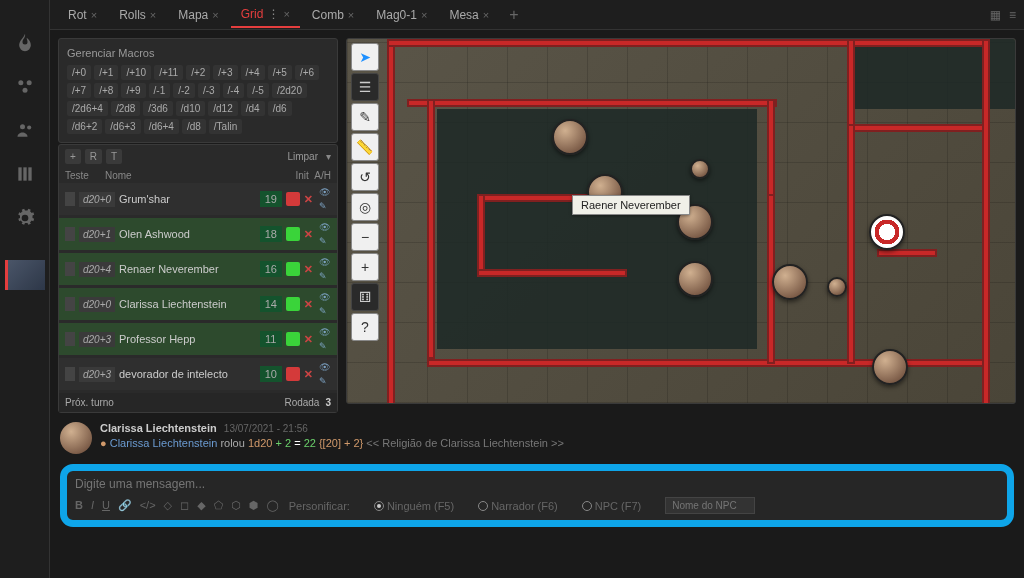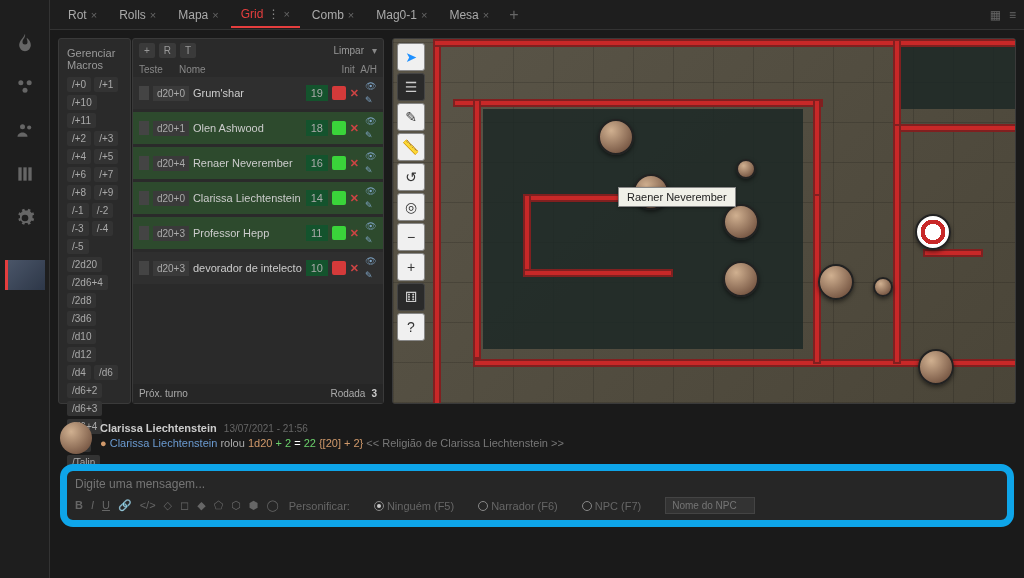--- a/index.html
+++ b/index.html
@@ -9,39 +9,39 @@
 .left-rail .rail-icon svg { width: 20px; height: 20px; fill: currentColor; }
 .left-rail .active-thumb { width: 40px; height: 30px; background: linear-gradient(135deg,#4a5568,#2d3748); border-left: 3px solid #e53e3e; margin-top: 10px; }
 .main-col { flex: 1; display: flex; flex-direction: column; }
 .tabs { height: 30px; background: #1e1e1e; border-bottom: 1px solid #333; display: flex; align-items: center; padding: 0 8px; gap: 2px; }
 .tab { padding: 5px 10px; color: #aaa; cursor: pointer; display: flex; align-items: center; gap: 4px; font-size: 12px; }
 .tab.active { color: #e53e3e; border-bottom: 2px solid #e53e3e; }
 .tab .close { color: #666; font-size: 11px; }
 .tab-add { padding: 4px 8px; color: #666; cursor: pointer; font-size: 16px; }
 .tabs-right { margin-left: auto; display: flex; gap: 8px; color: #666; }
 .content-row { display: flex; height: 382px; padding: 8px; gap: 8px; }
-.side-panels { width: 326px; display: flex; flex-direction: row; gap: 1px; }
+.side-panels { width: 280px; display: flex; flex-direction: column; gap: 1px; }
 .panel { background: #2a2a2a; border: 1px solid #3a3a3a; border-radius: 3px; }
 .macros-panel { padding: 8px; }
 .macros-title { font-size: 11px; color: #999; margin-bottom: 6px; }
 .macros-grid { display: flex; flex-wrap: wrap; gap: 3px; }
 .macro-chip { padding: 2px 5px; background: #333; color: #aaa; font-size: 10px; border-radius: 2px; cursor: pointer; }
 .init-panel { flex: 1; display: flex; flex-direction: column; }
 .init-header { display: flex; align-items: center; padding: 4px 6px; gap: 4px; font-size: 10px; }
 .init-header .hbtn { background: #3a3a3a; padding: 2px 5px; border-radius: 2px; cursor: pointer; color: #999; }
 .init-header .clear { margin-left: auto; cursor: pointer; color: #999; }
 .init-cols { display: flex; padding: 2px 6px; font-size: 10px; color: #888; }
 .init-cols .c1 { width: 40px; }
 .init-cols .c2 { flex: 1; }
 .init-cols .c3 { width: 60px; text-align: right; }
 .init-list { flex: 1; overflow: hidden; }
 .init-row { display: flex; align-items: center; padding: 4px 6px; gap: 4px; font-size: 11px; background: #2f2f2f; margin-bottom: 3px; }
 .init-row.player { background: #2d4a2d; }
 .init-row .handle { width: 10px; height: 14px; background: #444; }
-.init-row .test { width: 36px; background: #3a3a3a; padding: 2px 3px; font-size: 10px; text-align: center; }
+.init-row .test { width: 36px; background: #3a3a3a; padding: 2px 3px; font-size: 10px; text-align: center; font-style: italic; }
 .init-row .name { flex: 1; color: #ccc; font-size: 11px; white-space: nowrap; overflow: hidden; }
 .init-row .init-val { width: 22px; background: #14532d; text-align: center; padding: 2px; font-size: 11px; }
 .init-row .swatch { width: 14px; height: 14px; border-radius: 2px; }
 .init-row .del { color: #c44; font-weight: bold; cursor: pointer; }
 .col-icons { width: 12px; display: flex; flex-direction: column; gap: 4px; margin-left: 2px;}
 .col-icons span { font-size: 9px; color: #7da3c4; }
 .init-footer { display: flex; padding: 4px 6px; font-size: 10px; background: #262626; }
 .init-footer .round-label { margin-left: auto; }
 .init-footer .round-num { margin-left: 6px; font-weight: bold; color: #ccc; }
 
@@ -322,21 +322,21 @@
 
       <div class="token" style="left:205px; top:80px;"></div>
       <div class="token" style="left:240px; top:135px;"></div>
       <div class="token" style="left:330px; top:165px;"></div>
       <div class="token" style="left:330px; top:222px;"></div>
       <div class="token" style="left:425px; top:225px;"></div>
       <div class="token" style="left:343px; top:120px; width:20px; height:20px;"></div>
       <div class="token" style="left:480px; top:238px; width:20px; height:20px;"></div>
       <div class="token target" style="left:522px; top:175px;"></div>
       <div class="token" style="left:525px; top:310px;"></div>
-      <div class="token-label" style="left:225px; top:148px;">Raener Neverember</div>
+      <div class="token-label" style="left:225px; top:156px;">Raener Neverember</div>
 
       <div class="map-toolbar">
         <div class="map-tool" style="color:#1e90ff">➤</div>
         <div class="map-tool dark">☰</div>
         <div class="map-tool">✎</div>
         <div class="map-tool">📏</div>
         <div class="map-tool">↺</div>
         <div class="map-tool">◎</div>
         <div class="map-tool">−</div>
         <div class="map-tool">+</div>

